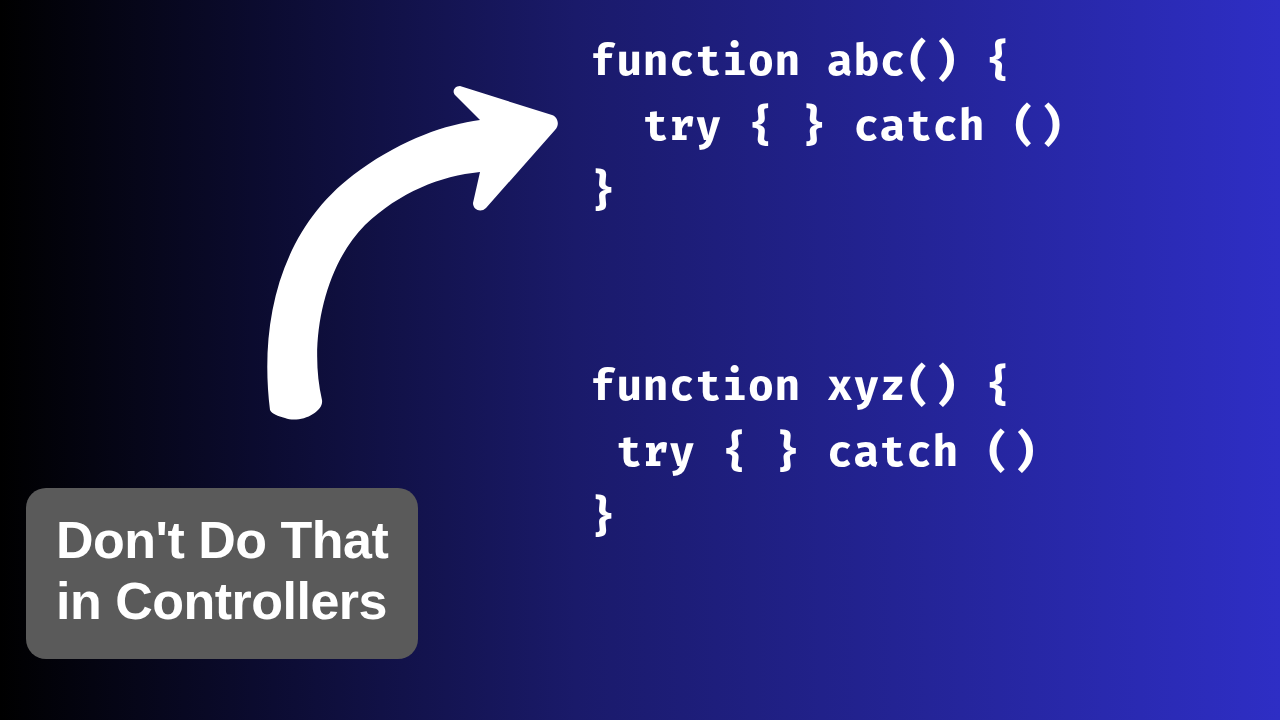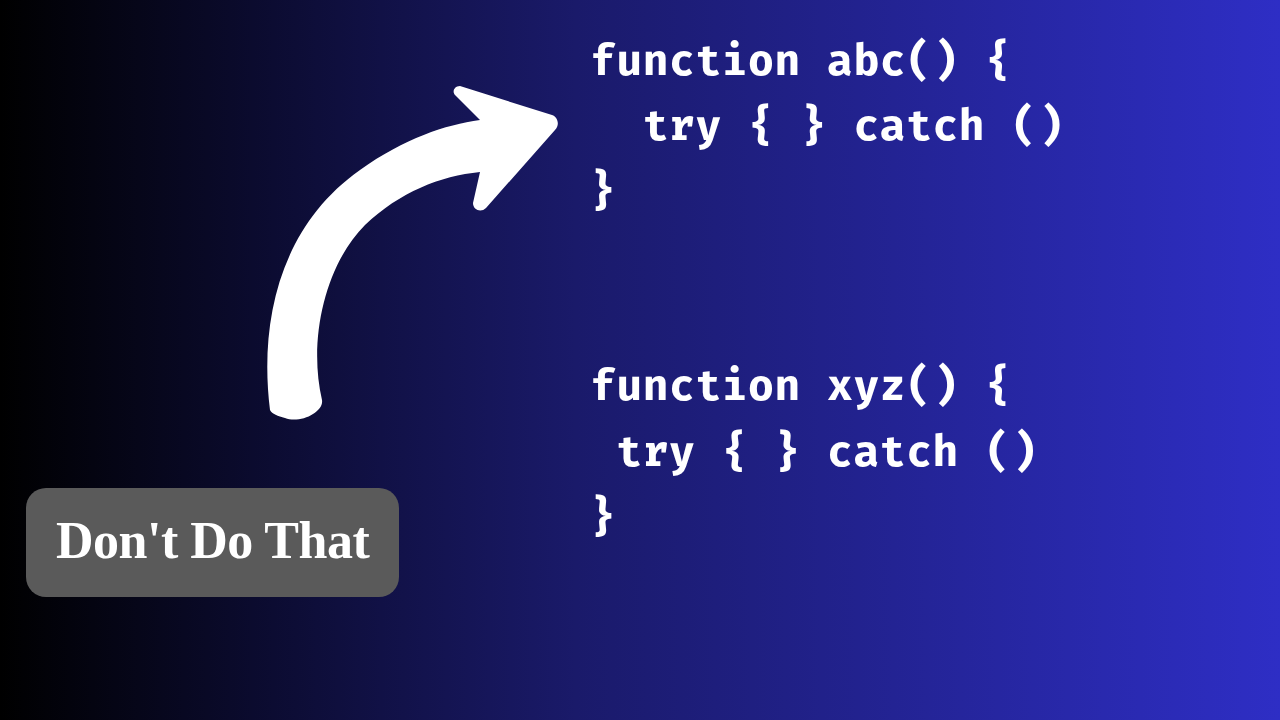--- a/index.html
+++ b/index.html
@@ -41,21 +41,21 @@
     top: 488px;
     background: #5a5a5a;
     border-radius: 20px;
     padding: 22px 30px 26px 30px;
     color: #ffffff;
     font-weight: 800;
     font-size: 52px;
     line-height: 1.18;
     letter-spacing: -0.5px;
   }
-  .caption .l1, .caption .l2 { display: block; font-family: Liberation Serif, serif; }
+  .caption .l1, .caption .l2 { display: block; }
 </style>
 </head>
 <body>
 
 <div class="code">function abc() {
   try { } catch ()
 }
 
 
 function xyz() {
@@ -76,13 +76,14 @@
              L 250 92
              C 210 96, 170 112, 135 145
              C 95 185, 78 260, 92 320
              C 94 332, 70 344, 55 338
              C 48 336, 42 334, 40 330 Z" fill="#ffffff"></path>
   </svg>
 </div>
 
 <div class="caption">
   <span class="l1">Don't Do That</span>
+  <span class="l2">in Controllers</span>
 </div>
 
 </body></html>

